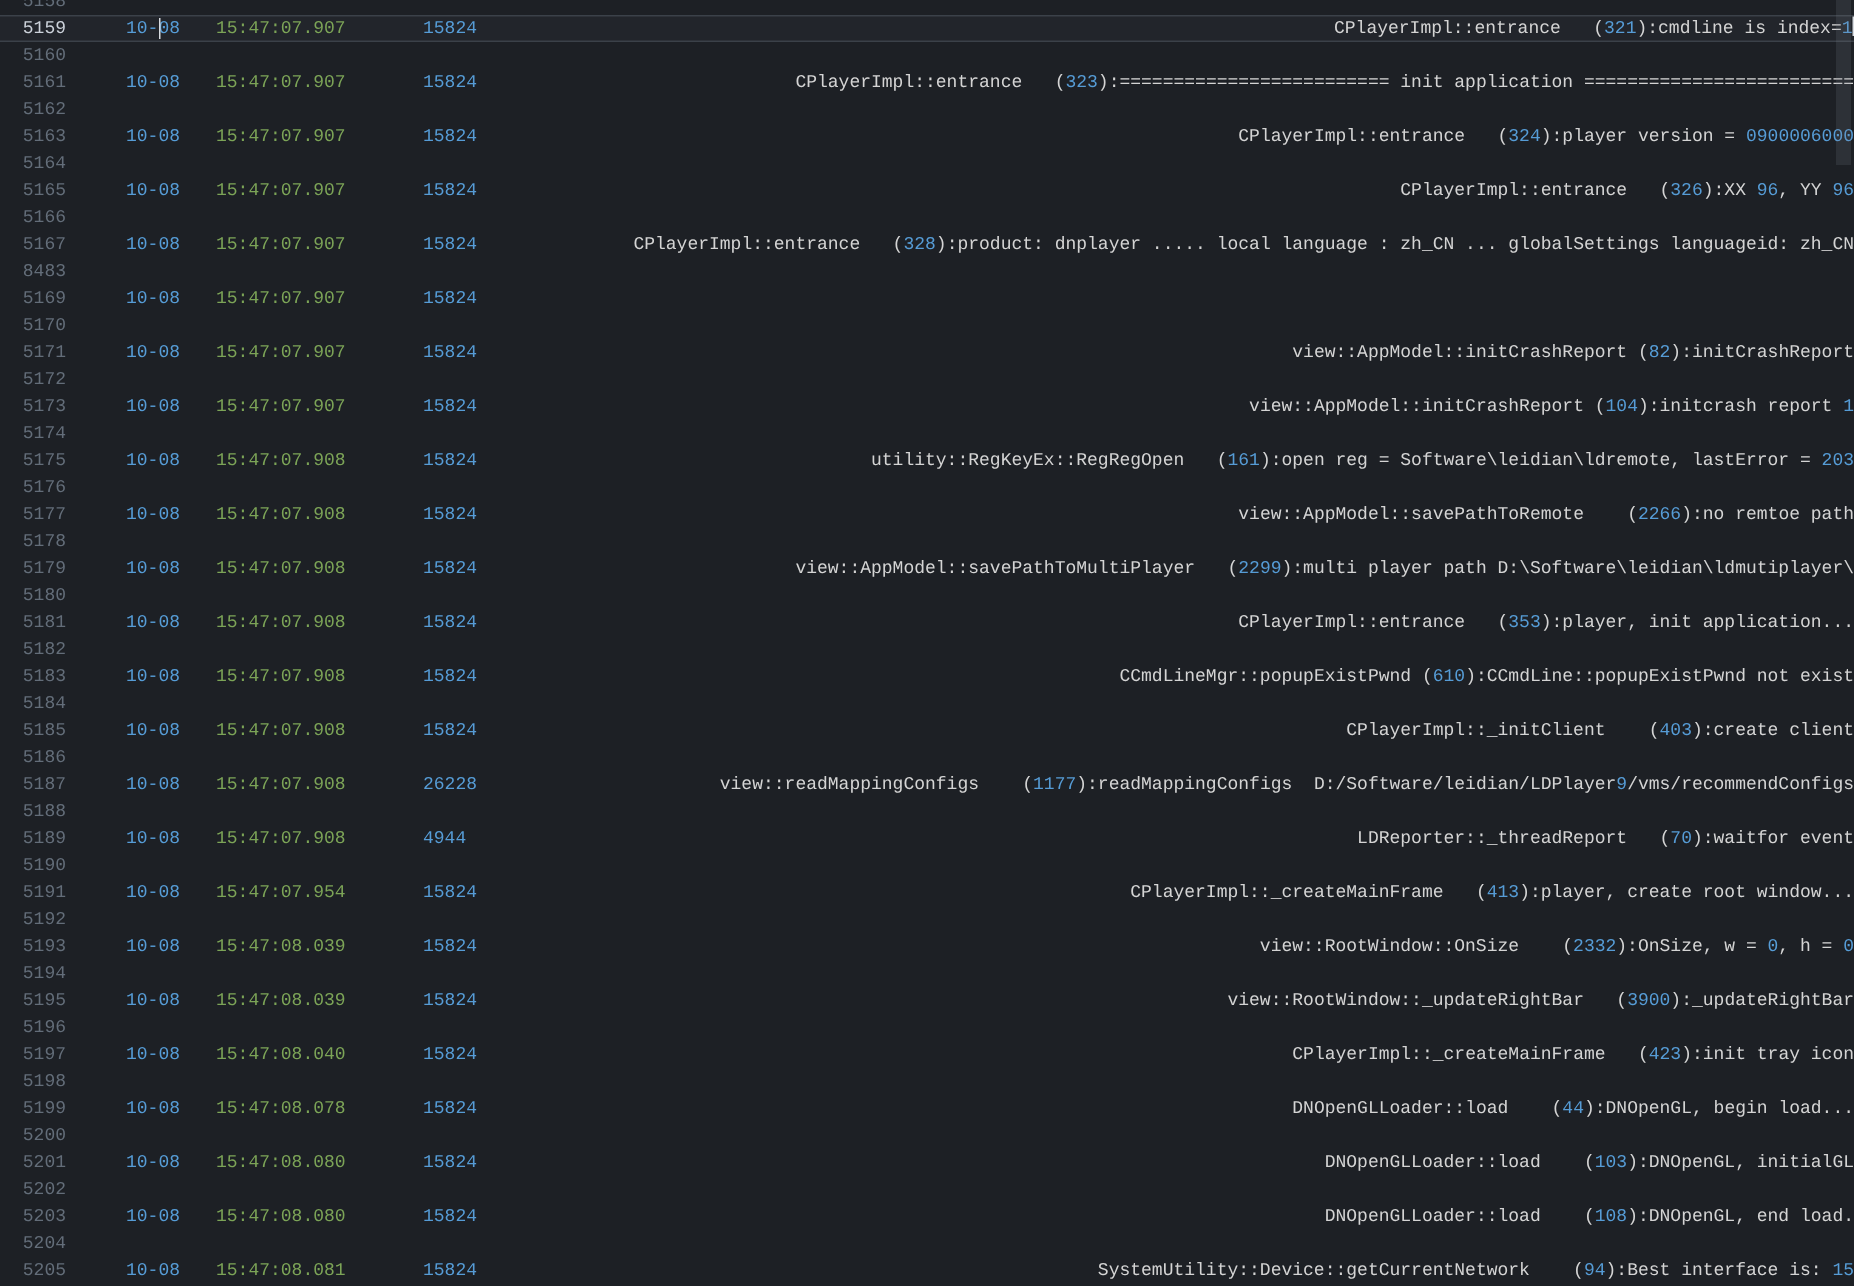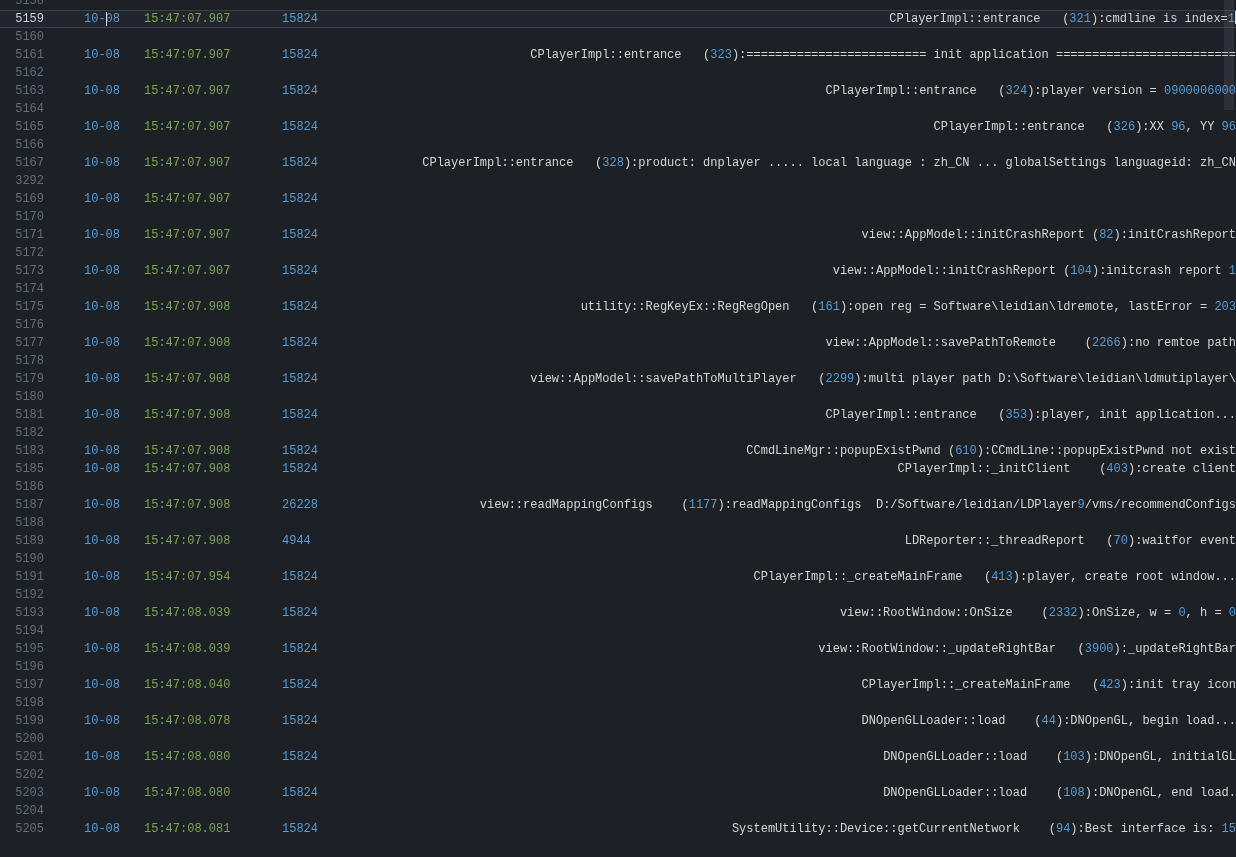--- a/index.html
+++ b/index.html
@@ -102,21 +102,21 @@
     <span class="msg"></span>
   </div>
       <div class="row">
     <span class="ln">5167</span>
     <span class="date">10-08</span>
     <span class="time">15:47:07.907</span>
     <span class="pid">15824</span>
     <span class="msg">CPlayerImpl::entrance   (<span class="num">328</span>):product: dnplayer ..... local language : zh_CN ... globalSettings languageid: zh_CN</span>
   </div>
       <div class="row">
-    <span class="ln">3292</span>
+    <span class="ln">8483</span>
     <span class="date"></span>
     <span class="time"></span>
     <span class="pid"></span>
     <span class="msg"></span>
   </div>
       <div class="row">
     <span class="ln">5169</span>
     <span class="date">10-08</span>
     <span class="time">15:47:07.907</span>
     <span class="pid">15824</span>
@@ -211,20 +211,27 @@
     <span class="time"></span>
     <span class="pid"></span>
     <span class="msg"></span>
   </div>
       <div class="row">
     <span class="ln">5183</span>
     <span class="date">10-08</span>
     <span class="time">15:47:07.908</span>
     <span class="pid">15824</span>
     <span class="msg">CCmdLineMgr::popupExistPwnd (<span class="num">610</span>):CCmdLine::popupExistPwnd not exist</span>
+  </div>
+      <div class="row">
+    <span class="ln">5184</span>
+    <span class="date"></span>
+    <span class="time"></span>
+    <span class="pid"></span>
+    <span class="msg"></span>
   </div>
       <div class="row">
     <span class="ln">5185</span>
     <span class="date">10-08</span>
     <span class="time">15:47:07.908</span>
     <span class="pid">15824</span>
     <span class="msg">CPlayerImpl::_initClient    (<span class="num">403</span>):create client</span>
   </div>
       <div class="row">
     <span class="ln">5186</span>

